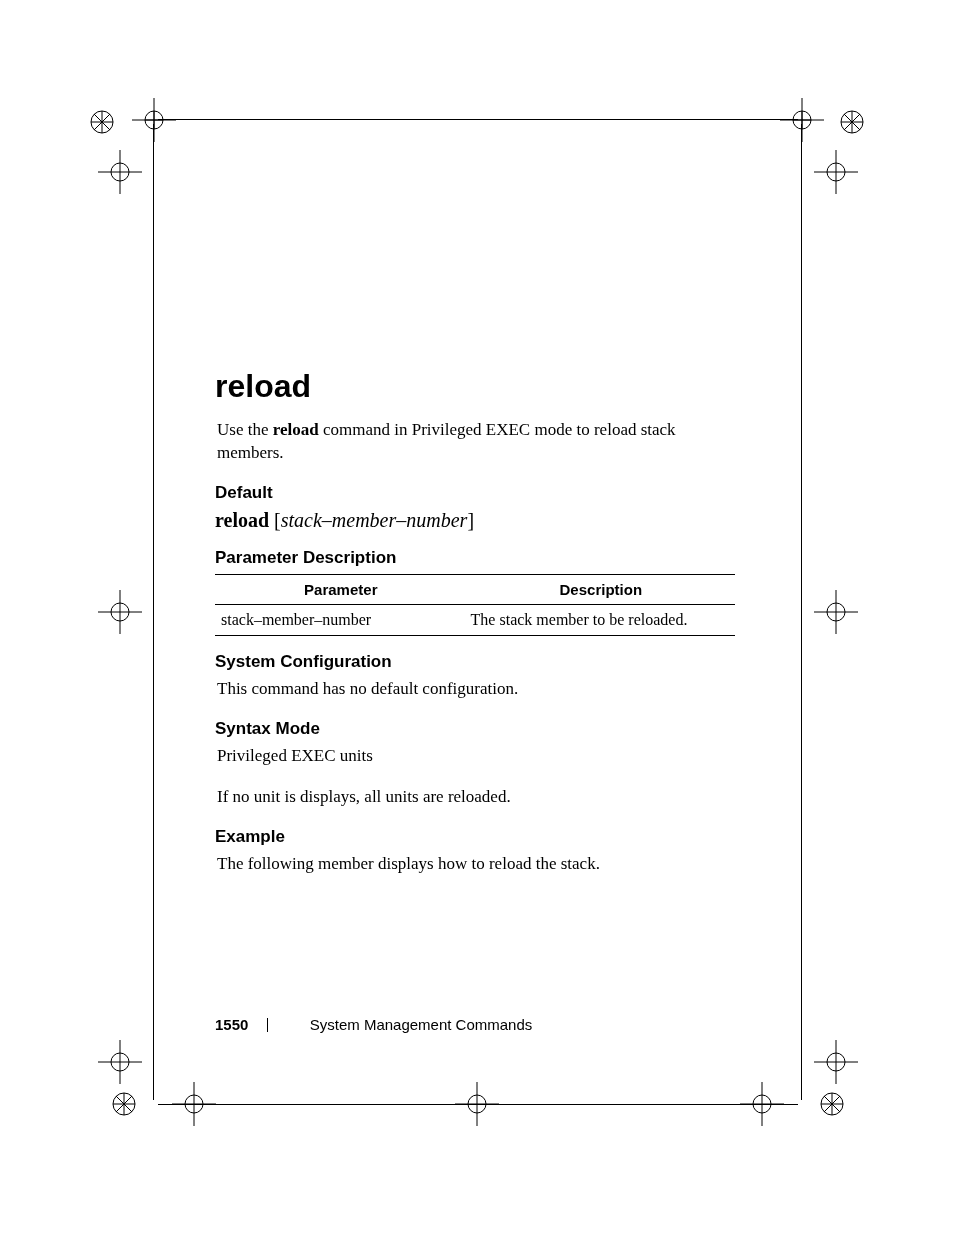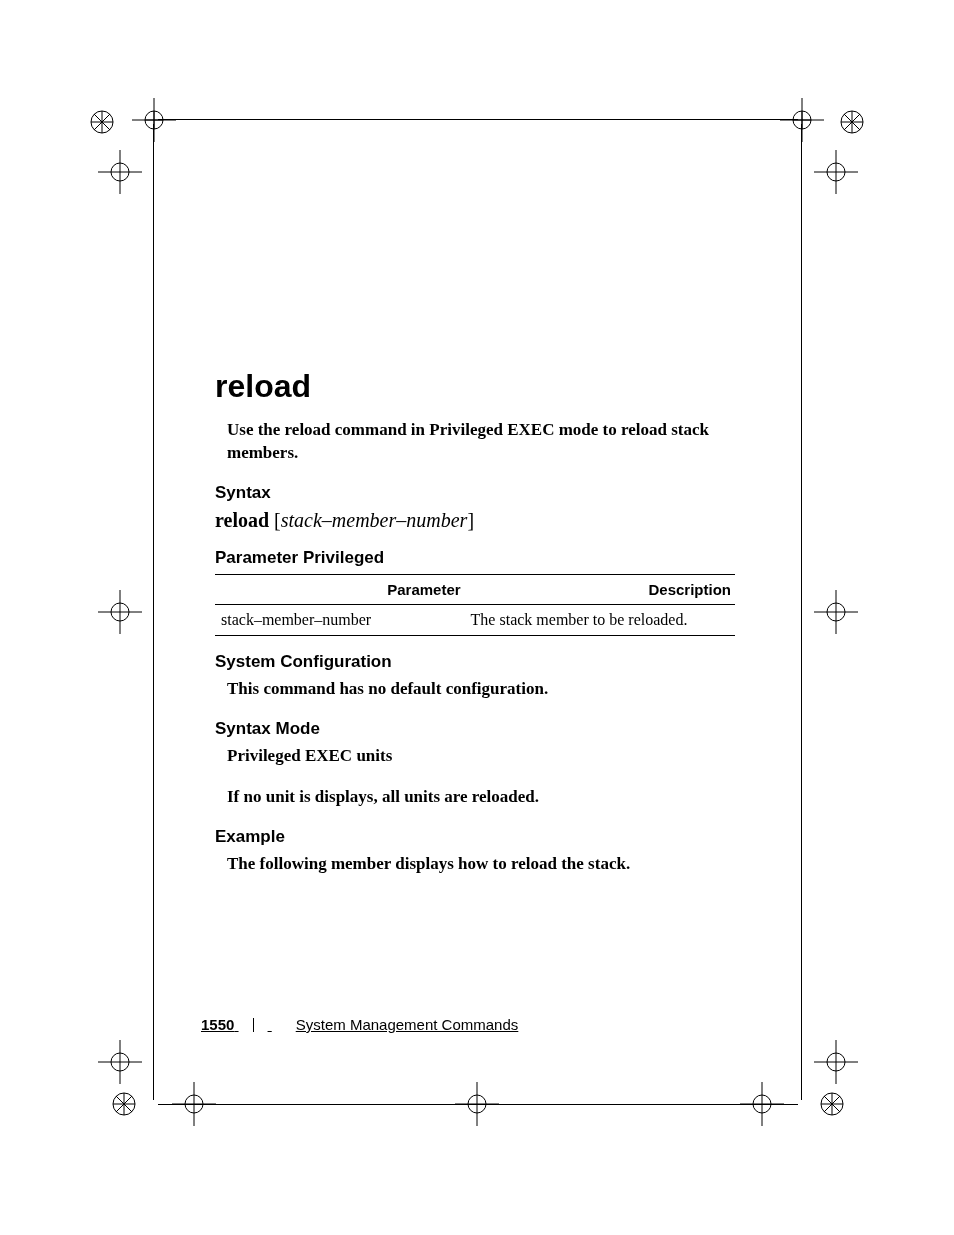--- a/index.html
+++ b/index.html
@@ -25,62 +25,60 @@
   }
   .cmd-title {
     font-family: Arial, Helvetica, sans-serif;
     font-weight: bold;
     font-size: 32px;
     margin: 0 0 14px 0;
   }
   .body-text {
     font-size: 17px;
     line-height: 1.35;
-    margin: 0 0 18px 12px;
-    font-weight: bold;
+    margin: 0 0 18px 2px;
   }
   .section-head {
     font-family: Arial, Helvetica, sans-serif;
     font-weight: bold;
     font-size: 17px;
     margin: 16px 0 6px 0;
   }
   .syntax-line {
     font-size: 20px;
     margin: 0 0 16px 0;
   }
   .syntax-line .bold { font-weight: bold; }
   .syntax-line .ital { font-style: italic; }
   .param-table {
     width: 100%;
     border-collapse: collapse;
     margin: 4px 0 14px 0;
     font-size: 15px;
   }
   .param-table th {
-    text-align: right;
+    text-align: center;
     font-family: Arial, Helvetica, sans-serif;
     font-weight: bold;
     font-size: 15px;
     border-top: 1.5px solid #000;
     border-bottom: 1px solid #000;
     padding: 6px 4px 6px 6px;
   }
   .param-table td {
     padding: 6px 4px 6px 6px;
     border-bottom: 1.5px solid #000;
     font-size: 16px;
   }
   .footer {
     position: absolute;
-    left: 201px;
+    left: 215px;
     top: 1016px;
     font-family: Arial, Helvetica, sans-serif;
     font-size: 15px;
-    text-decoration: underline;
   }
   .footer .pnum { font-weight: bold; }
   .footer .sep  { margin: 0 14px; display:inline-block; border-left:1px solid #000; height:14px; vertical-align:-2px;}
   .footer .chap { margin-left: 24px; }
 
   
   .reg {
     position: absolute;
     width: 24px;
     height: 24px;
@@ -237,26 +235,26 @@
       </svg>
   </div>
 
   <div class="content">
     <h1 class="cmd-title">reload</h1>
 
     <p class="body-text">
       <span>Use the </span><b>reload</b><span> command in Privileged EXEC mode to reload stack members.</span>
     </p>
 
-    <div class="section-head">Syntax</div>
+    <div class="section-head">Default</div>
     <p class="syntax-line">
       <span class="bold">reload</span><span> [</span><span class="ital">stack–member–number</span><span>]</span>
     </p>
 
-    <div class="section-head">Parameter Privileged</div>
+    <div class="section-head">Parameter Description</div>
     <table class="param-table">
       <thead>
         <tr>
           <th style="width:48%;">Parameter</th>
           <th>Description</th>
         </tr>
       </thead>
       <tbody>
         <tr>
           <td>stack–member–number</td>

